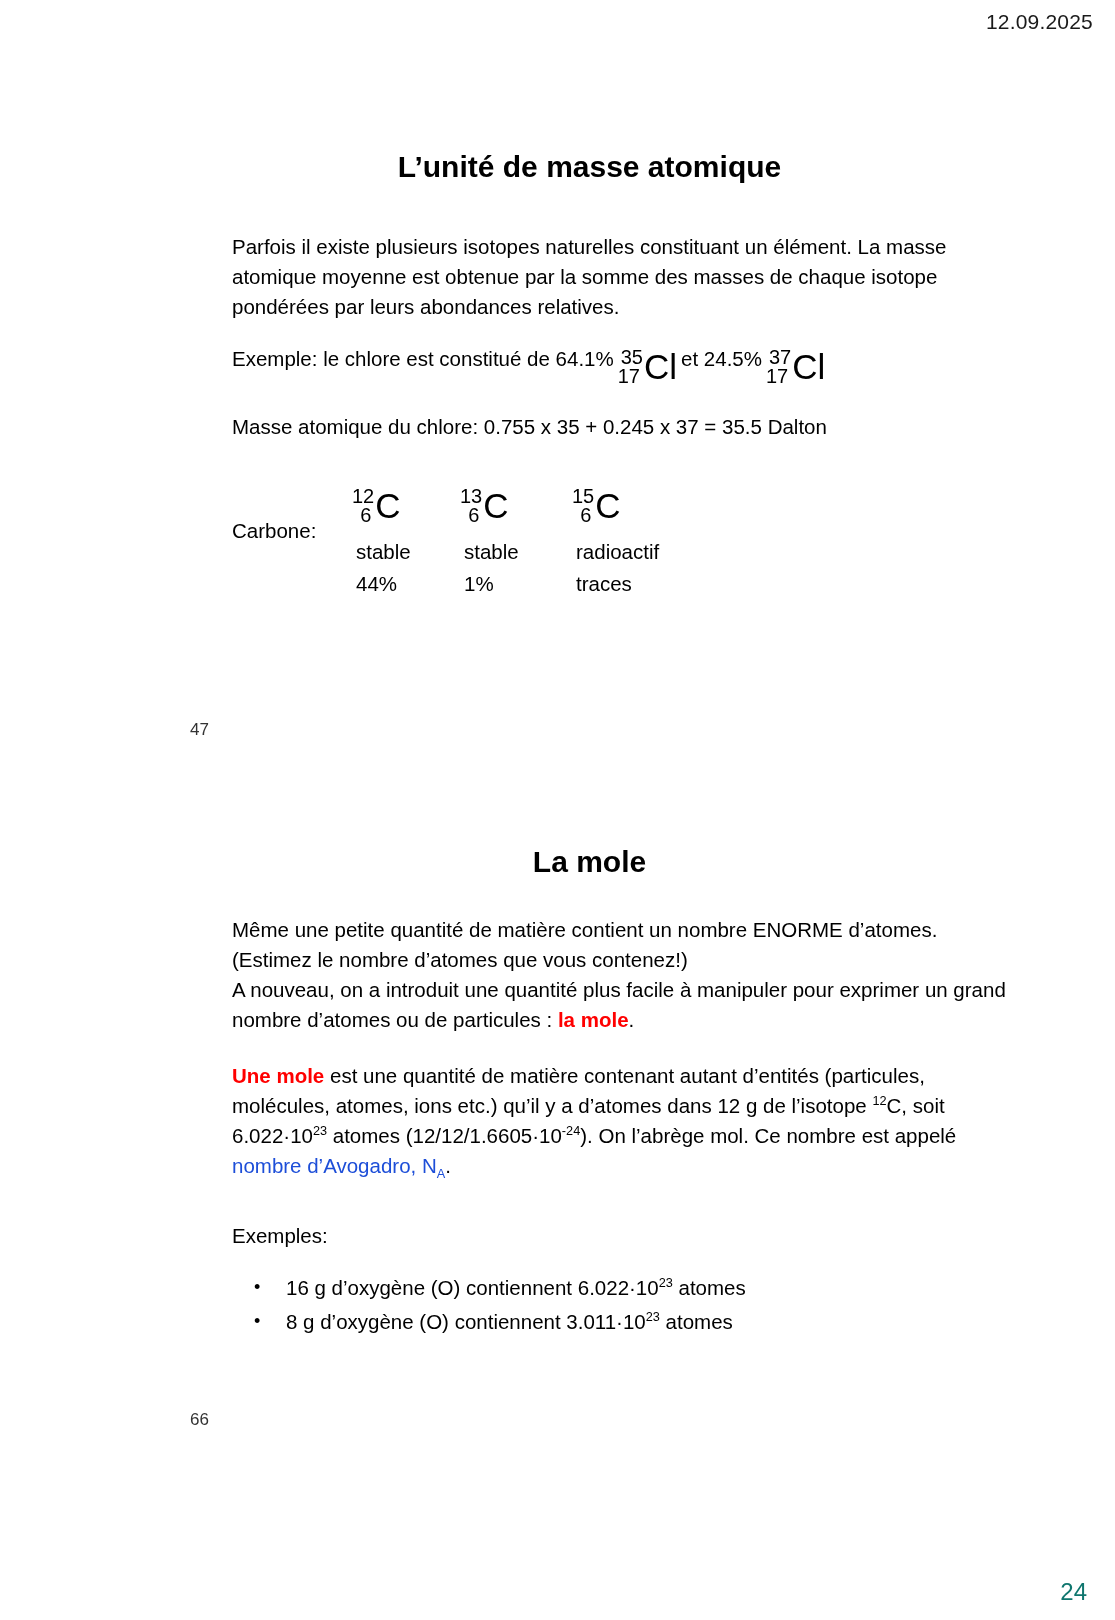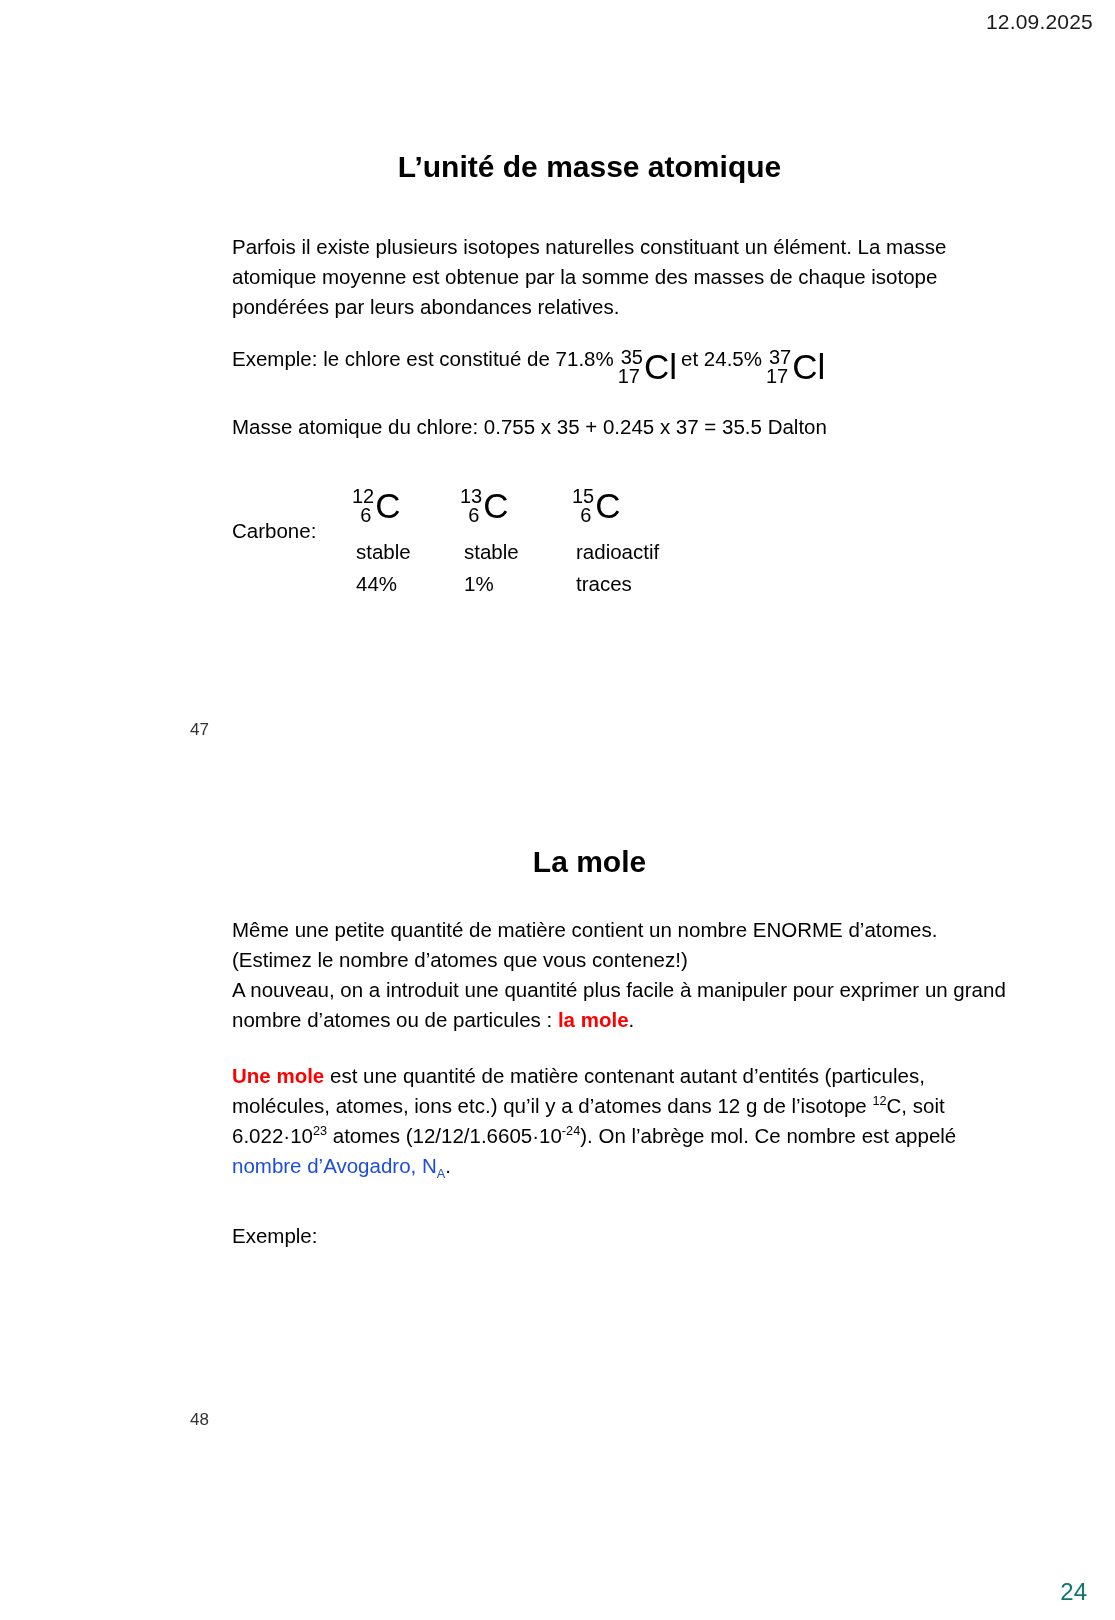--- a/index.html
+++ b/index.html
@@ -183,21 +183,21 @@
   <div class="doc-date">12.09.2025</div>
 
   <section class="slide" id="slide-1">
     <h1 class="slide-title">L’unité de masse atomique</h1>
 
     <div class="slide-body">
 
       <p class="para">Parfois il existe plusieurs isotopes naturelles constituant un élément. La masse atomique moyenne est obtenue par la somme des masses de chaque isotope pondérées par leurs abondances relatives.</p>
 
       <p class="line-exemple">
-        <span>Exemple: le chlore est constitué de 71.8%</span><span class="iso"><span class="nums"><span class="mass">35</span><span class="atomic">17</span></span><span class="symbol">Cl</span></span><span>et 24.5%</span><span class="iso"><span class="nums"><span class="mass">37</span><span class="atomic">17</span></span><span class="symbol">Cl</span></span>
+        <span>Exemple: le chlore est constitué de 64.1%</span><span class="iso"><span class="nums"><span class="mass">35</span><span class="atomic">17</span></span><span class="symbol">Cl</span></span><span>et 24.5%</span><span class="iso"><span class="nums"><span class="mass">37</span><span class="atomic">17</span></span><span class="symbol">Cl</span></span>
       </p>
 
       <p class="para tight">Masse atomique du chlore: 0.755 x 35 + 0.245 x 37 = 35.5 Dalton</p>
 
       <div class="carbon-row">
         <span class="carbon-label">Carbone:</span>
 
         <div class="carbon-col carbon-col-0">
           <span class="iso"><span class="nums"><span class="mass">12</span><span class="atomic">6</span></span><span class="symbol">C</span></span>
           <span class="state">stable</span>
@@ -228,22 +228,30 @@
 
       <p class="para tight">
         <span>Même une petite quantité de matière contient un nombre ENORME d’atomes.(Estimez le nombre d’atomes que vous contenez!)</span><br>
         <span>A nouveau, on a introduit une quantité plus facile à manipuler pour exprimer un grand nombre d’atomes ou de particules : </span><span class="red">la mole</span><span>.</span>
       </p>
 
       <p class="para" style="margin-top:26px;">
         <span class="red">Une mole</span><span> est une quantité de matière contenant autant d’entités (particules, molécules, atomes, ions etc.) qu’il y a d’atomes dans 12 g de l’isotope </span><sup class="sup">12</sup><span>C</span><span>, soit 6.022·10</span><sup class="sup">23</sup><span> atomes (12/12/1.6605·10</span><sup class="sup">-24</sup><span>). On l’abrège mol. Ce nombre est appelé </span><span class="red-plain"><span>nombre d’Avogadro, N</span><sub class="sub">A</sub></span><span>.</span>
       </p>
 
-      <p class="para examples-label" style="margin-top:40px;">Exemple:</p>
-
+      <p class="para examples-label" style="margin-top:40px;">Exemples:</p>
+
+      <ul class="bullets">
+        <li>
+          <span>16 g d’oxygène (O) contiennent 6.022·10</span><sup class="sup">23</sup><span> atomes</span>
+        </li>
+        <li>
+          <span>8 g d’oxygène (O) contiennent 3.011·10</span><sup class="sup">23</sup><span> atomes</span>
+        </li>
+      </ul>
     </div>
 
-    <div class="slide-number">48</div>
+    <div class="slide-number">66</div>
   </section>
 
   <div class="doc-page-number">24</div>
 
 </div>
 
 </body></html>

